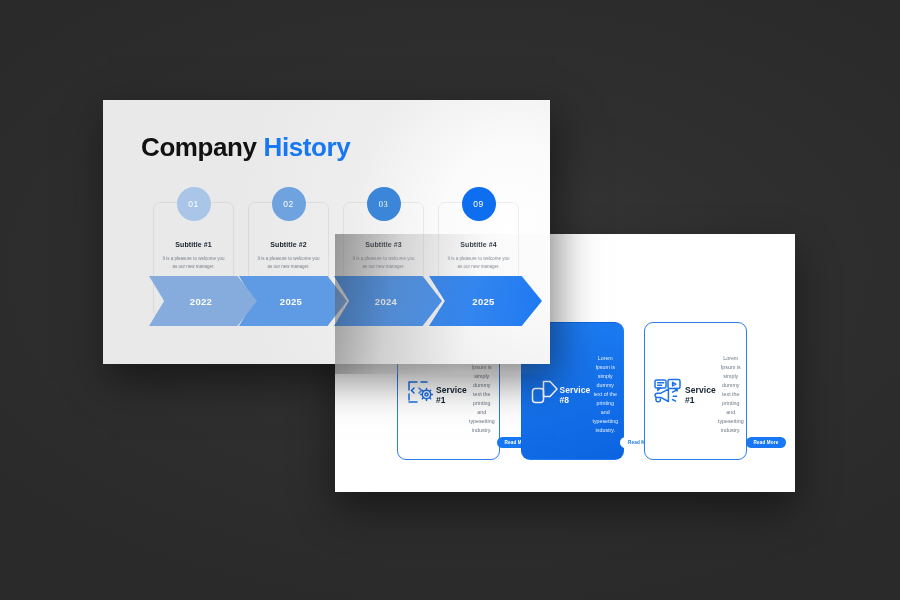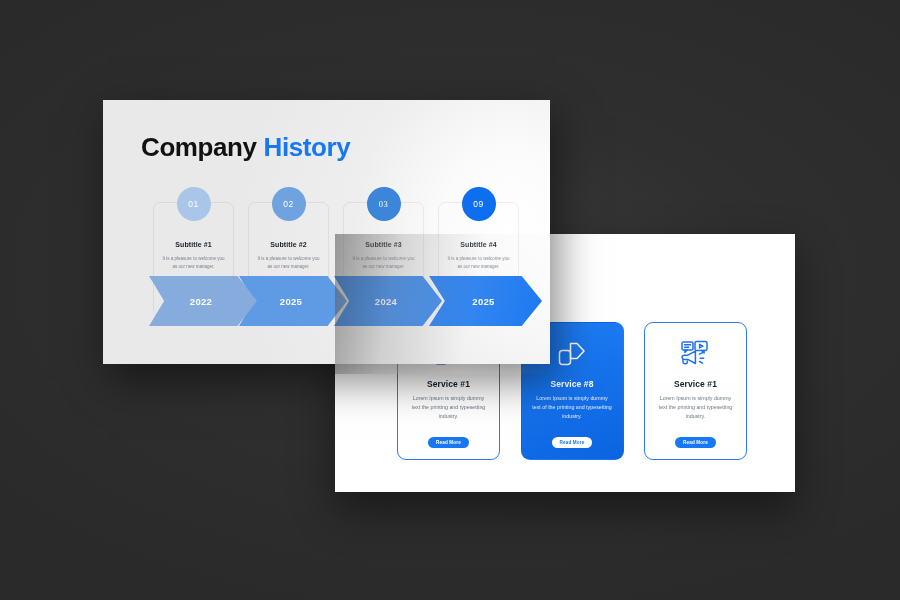--- a/index.html
+++ b/index.html
@@ -44,21 +44,21 @@
     position: absolute;
     left: 62px; top: 88px;
     width: 350px;
     display: flex;
     justify-content: space-between;
     z-index: 2;
   }
   .svc-card {
     width: 103px; height: 138px;
     border-radius: 9px;
-    display: flex; flex-direction: column;
+    display: flex; flex-direction: row;
     align-items: center;
     padding: 11px 8px 9px;
     position: relative;
   }
   .svc-card.plain {
     background: #ffffff;
     border: 1.2px solid #2b7de9;
   }
   .svc-card.filled {
     background: linear-gradient(160deg, #1f7ff5 0%, #0b63e0 100%);

